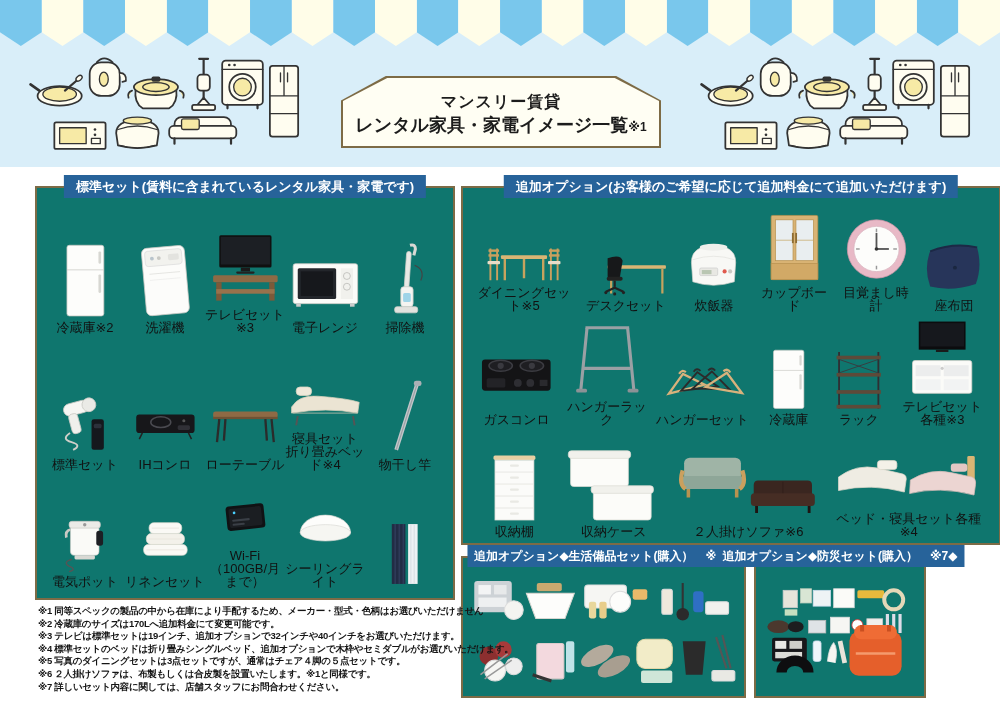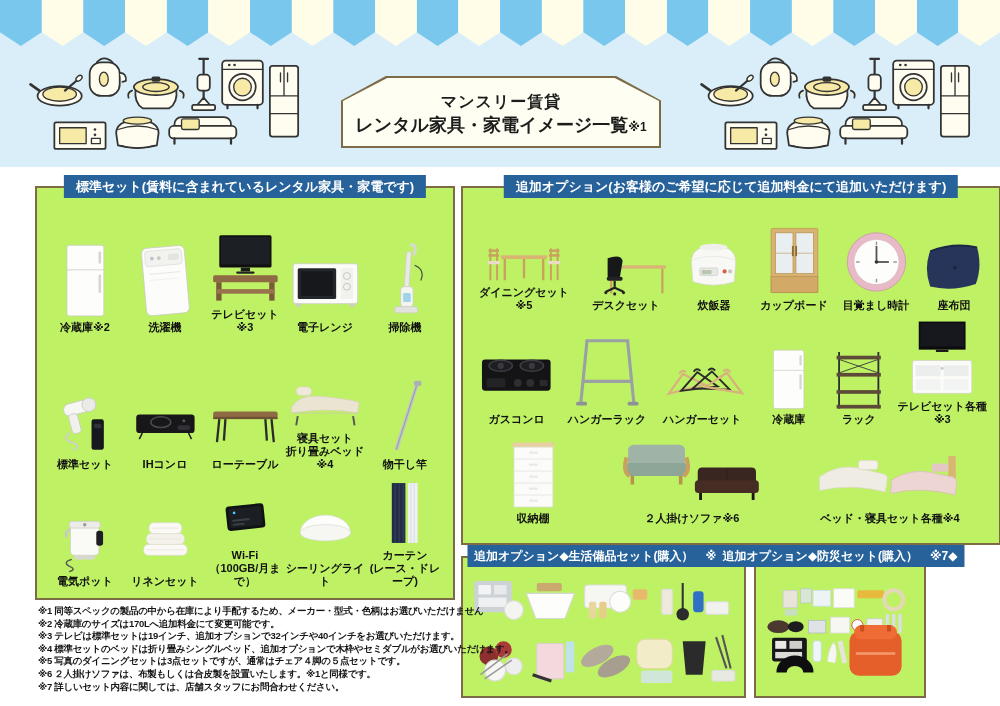--- a/index.html
+++ b/index.html
@@ -22,42 +22,42 @@
   .plaque-border{position:absolute;inset:0;background:#7d6b46;
     clip-path:polygon(0 34%,14% 0,86% 0,100% 34%,100% 100%,0 100%);}
   .plaque-inner{position:absolute;inset:2px;background:#fffef3;
     clip-path:polygon(0 34%,14% 0,86% 0,100% 34%,100% 100%,0 100%);
     display:flex;flex-direction:column;align-items:center;justify-content:center;padding-top:5px;}
   .title-line1{font-size:16px;font-weight:700;color:#1c1c1c;letter-spacing:1px;}
   .title-line2{font-size:18px;font-weight:700;color:#1c1c1c;letter-spacing:0;}
   .title-line2 .note{font-size:12px;font-weight:700;}
 
   
-  .panel{position:absolute;background:#bef264;border:2px solid #7d6b46;box-sizing:border-box;}
+  .panel{position:absolute;background:#0f766e;border:2px solid #7d6b46;box-sizing:border-box;}
   .panel-std{left:35px;top:186px;width:420px;height:414px;}
   .panel-opt{left:461px;top:186px;width:540px;height:359px;}
   .panel-life{left:461px;top:556px;width:285px;height:142px;}
   .panel-disaster{left:754px;top:556px;width:172px;height:142px;}
   .panel-header{position:absolute;top:-13px;left:50%;transform:translateX(-50%);
     background:#27639a;color:#fff;font-weight:700;font-size:13px;line-height:1;
     padding:5px 12px;white-space:nowrap;z-index:3;}
   .panel-life .panel-header,.panel-disaster .panel-header{font-size:12px;padding:5px 7px;}
 
   .r{display:flex;align-items:flex-end;justify-content:space-around;padding:0 8px;}
   .std-r1{margin-top:18px;} .std-r1 .item-img{height:100px;}
   .std-r2{margin-top:10px;} .std-r2 .item-img{height:86px;}
   .std-r3{margin-top:8px;}  .std-r3 .item-img{height:68px;}
   .opt-r1{margin-top:16px;} .opt-r1 .item-img{height:80px;}
   .opt-r2{margin-top:8px;}  .opt-r2 .item-img{height:78px;}
   .opt-r3{margin-top:8px;}  .opt-r3 .item-img{height:76px;}
 
   .item{display:flex;flex-direction:column;align-items:center;flex:1;min-width:0;}
   .item-img{width:96%;display:flex;align-items:flex-end;justify-content:center;}
   .item-img svg{width:100%;height:100%;}
-  .item-label{font-weight:700;font-size:11px;line-height:13px;color:#111;
+  .item-label{font-weight:400;font-size:13px;line-height:13px;color:#111;
     text-align:center;white-space:pre-line;margin-top:2px;}
 
   .collage{position:absolute;left:5px;right:5px;top:16px;bottom:4px;
     display:flex;align-items:center;justify-content:center;}
   .collage svg{width:100%;height:100%;}
 
   
   .footnotes{position:absolute;left:38px;top:605px;width:420px;}
   .fn{font-size:9.5px;font-weight:700;color:#151515;line-height:12.6px;
     letter-spacing:-0.3px;white-space:nowrap;}
@@ -379,22 +379,20 @@
   </div>
         <div class="item">
     <div class="item-img">
             <svg viewBox="0 0 100 100" preserveAspectRatio="xMidYMax meet">
               <rect x="30" y="6" width="20" height="88" fill="#222c44"></rect>
               <path d="M35 6 v88 M41 6 v88 M47 6 v88" stroke="#2e3a58" stroke-width="2.5"></path>
               <rect x="54" y="6" width="14" height="88" fill="#eef1f3"></rect>
               <path d="M58 6 v88 M63 6 v88" stroke="#dde3e7" stroke-width="2"></path>
             </svg>
           </div>
-    <div class="item-label">カーテン
-(レース・ドレープ)</div>
   </div>
       </div>
   </div>
 
   <div class="panel panel-opt">
     <div class="panel-header">追加オプション(お客様のご希望に応じて追加料金にて追加いただけます)</div>
     <div class="r opt-r1">
         <div class="item" style="flex: 0 0 100px;">
     <div class="item-img">
             <svg viewBox="0 0 200 100" preserveAspectRatio="xMidYMax meet">
@@ -607,20 +605,35 @@
               <g fill="#e9e9e4">
                 <rect x="44" y="22" width="12" height="3" rx="1.5"></rect>
                 <rect x="44" y="38" width="12" height="3" rx="1.5"></rect>
                 <rect x="44" y="54" width="12" height="3" rx="1.5"></rect>
                 <rect x="44" y="70" width="12" height="3" rx="1.5"></rect>
                 <rect x="44" y="86" width="12" height="3" rx="1.5"></rect>
               </g>
             </svg>
           </div>
     <div class="item-label">収納棚</div>
+  </div>
+        <div class="item" style="flex: 0 0 104px;">
+    <div class="item-img">
+            <svg viewBox="0 0 130 100" preserveAspectRatio="xMidYMax meet">
+              <g transform="translate(8,10)">
+                <rect x="0" y="0" width="76" height="42" rx="4" fill="#fcfcf9" stroke="#ddddd6"></rect>
+                <rect x="-3" y="-5" width="82" height="10" rx="4" fill="#f1f1ec" stroke="#ddddd6"></rect>
+              </g>
+              <g transform="translate(38,56)">
+                <rect x="0" y="0" width="76" height="40" rx="4" fill="#fcfcf9" stroke="#ddddd6"></rect>
+                <rect x="-3" y="-5" width="82" height="10" rx="4" fill="#f1f1ec" stroke="#ddddd6"></rect>
+              </g>
+            </svg>
+          </div>
+    <div class="item-label">収納ケース</div>
   </div>
         <div class="item" style="flex: 0 0 148px;">
     <div class="item-img">
             <svg viewBox="0 0 200 100" preserveAspectRatio="xMidYMax meet">
               <rect x="10" y="8" width="80" height="34" rx="8" fill="#9fb4a6"></rect>
               <rect x="6" y="34" width="88" height="18" rx="6" fill="#8ea698"></rect>
               <path d="M8 26 q-6 20 4 26 M92 26 q6 20 -4 26" stroke="#caa05e" stroke-width="6" fill="none"></path>
               <path d="M16 52 v12 M84 52 v12" stroke="#b8924f" stroke-width="5"></path>
               <rect x="108" y="40" width="82" height="26" rx="6" fill="#3a2620"></rect>
               <rect x="104" y="58" width="90" height="18" rx="5" fill="#462d24"></rect>

